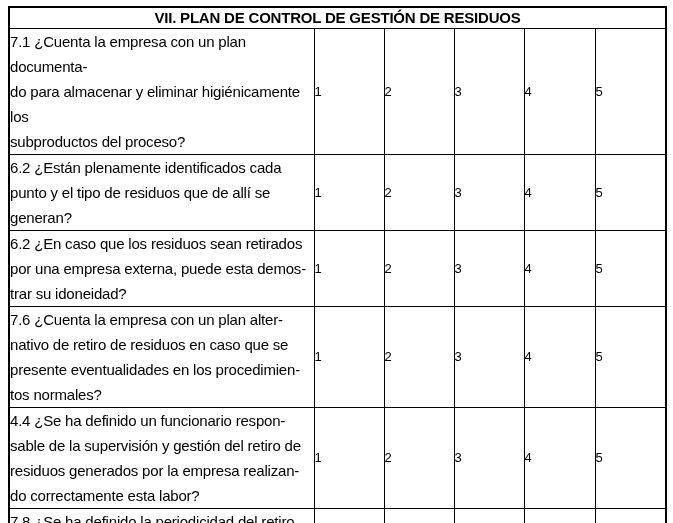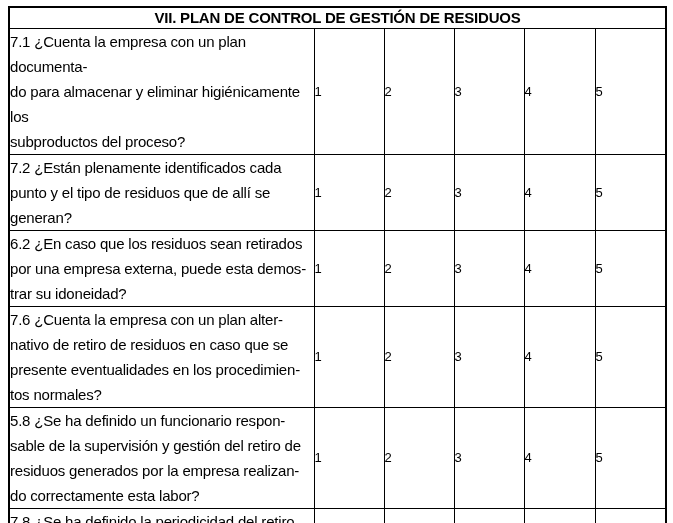--- a/index.html
+++ b/index.html
@@ -78,21 +78,21 @@
           <td class="q">7.1 ¿Cuenta la empresa con un plan documenta-
 do para almacenar y eliminar higiénicamente los
 subproductos del proceso?</td>
           <td class="r">1</td>
           <td class="r">2</td>
           <td class="r">3</td>
           <td class="r">4</td>
           <td class="r">5</td>
         </tr>
         <tr class="lines-3">
-          <td class="q">7.2 ¿Están plenamente identificados cada
+          <td class="q">6.2 ¿Están plenamente identificados cada
 punto y el tipo de residuos que de allí se
 generan?</td>
           <td class="r">1</td>
           <td class="r">2</td>
           <td class="r">3</td>
           <td class="r">4</td>
           <td class="r">5</td>
         </tr>
         <tr class="lines-3">
           <td class="q">6.2 ¿En caso que los residuos sean retirados
@@ -109,21 +109,21 @@
 nativo de retiro de residuos en caso que se
 presente eventualidades en los procedimien-
 tos normales?</td>
           <td class="r">1</td>
           <td class="r">2</td>
           <td class="r">3</td>
           <td class="r">4</td>
           <td class="r">5</td>
         </tr>
         <tr class="lines-4">
-          <td class="q">5.8 ¿Se ha definido un funcionario respon-
+          <td class="q">4.4 ¿Se ha definido un funcionario respon-
 sable de la supervisión y gestión del retiro de
 residuos generados por la empresa realizan-
 do correctamente esta labor?</td>
           <td class="r">1</td>
           <td class="r">2</td>
           <td class="r">3</td>
           <td class="r">4</td>
           <td class="r">5</td>
         </tr>
         <tr class="lines-2">

